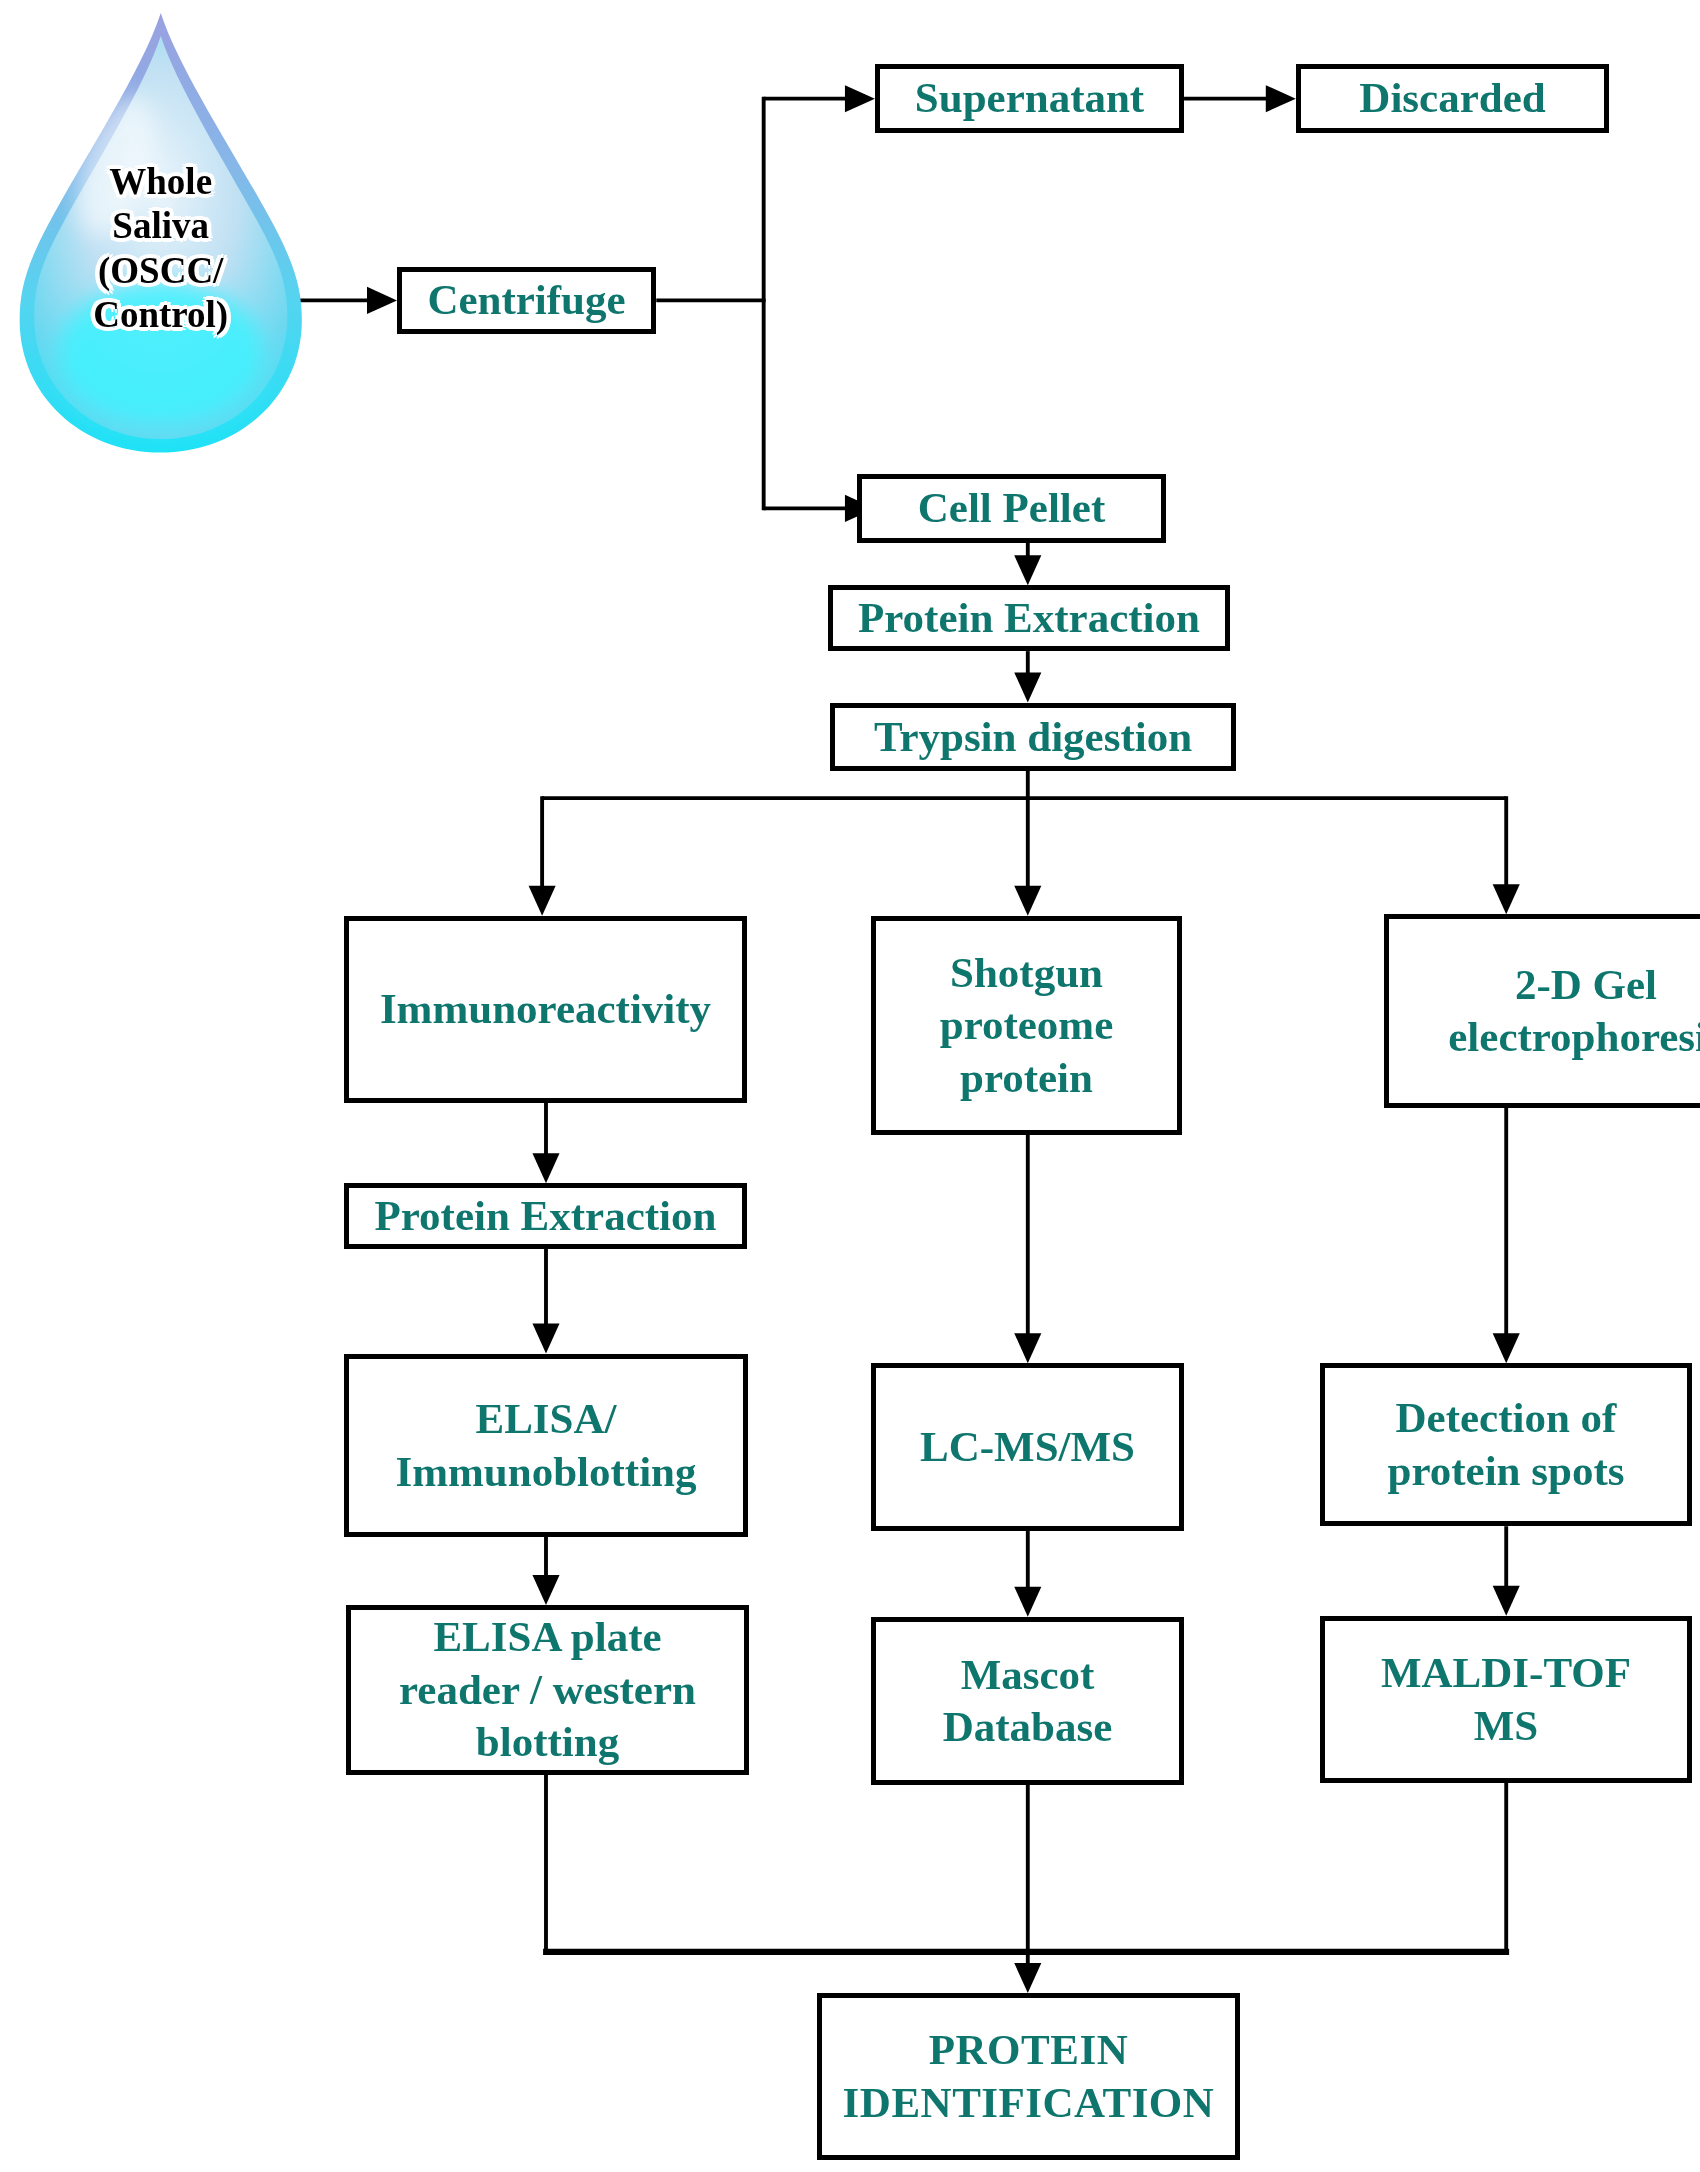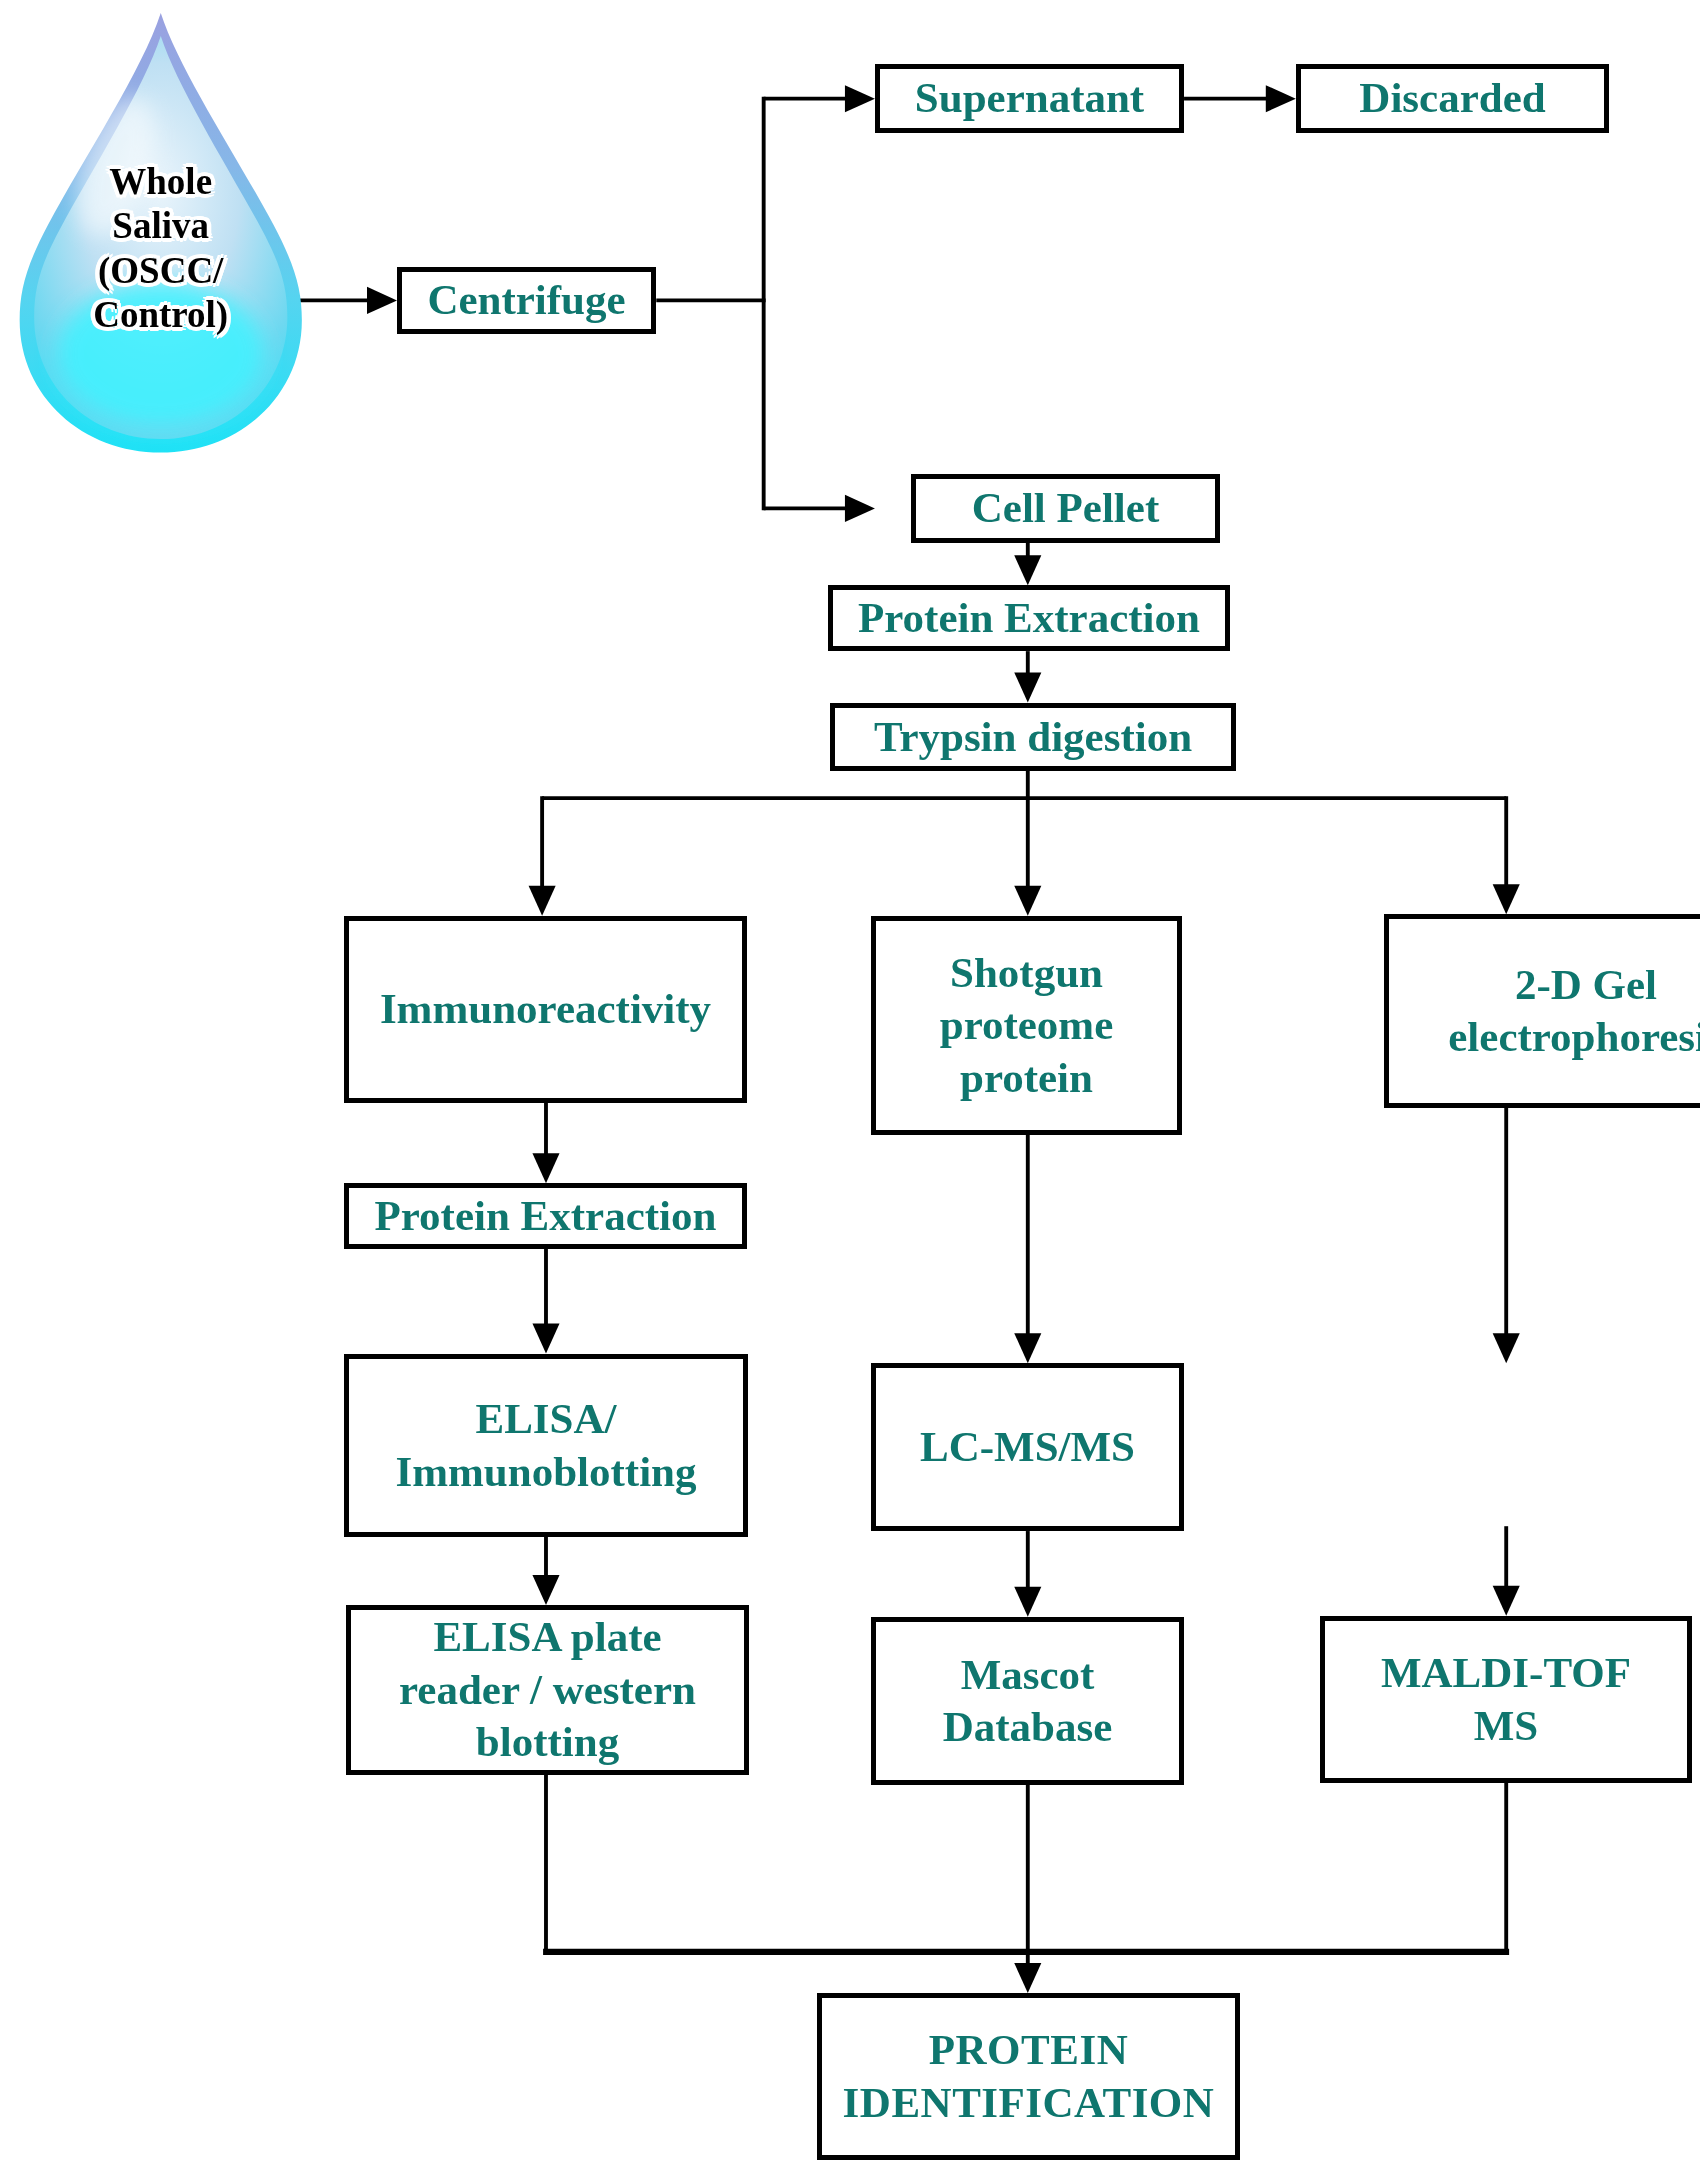--- a/index.html
+++ b/index.html
@@ -103,21 +103,21 @@
   </div>
 
   <div class="node" style="left:875px;top:64px;width:309px;height:69px;">
     <span class="lbl">Supernatant</span>
   </div>
 
   <div class="node" style="left:1296px;top:64px;width:313px;height:69px;">
     <span class="lbl">Discarded</span>
   </div>
 
-  <div class="node" style="left:911px;top:474px;width:309px;height:69px;">
+  <div class="node" style="left:857px;top:474px;width:309px;height:69px;">
     <span class="lbl">Cell Pellet</span>
   </div>
 
   <div class="node" style="left:828px;top:585px;width:402px;height:66px;">
     <span class="lbl">Protein Extraction</span>
   </div>
 
   <div class="node" style="left:830px;top:703px;width:406px;height:68px;">
     <span class="lbl">Trypsin digestion</span>
   </div>
@@ -154,20 +154,24 @@
 
   <div class="node" style="left:871px;top:1363px;width:313px;height:168px;">
     <span class="lbl">LC-MS/MS</span>
   </div>
 
   <div class="node" style="left:871px;top:1617px;width:313px;height:168px;">
     <span class="lbl">Mascot
 Database</span>
   </div>
 
+  <div class="node" style="left:1320px;top:1363px;width:372px;height:163px;">
+    <span class="lbl">Detection of
+protein spots</span>
+  </div>
 
   <div class="node" style="left:1320px;top:1616px;width:372px;height:167px;">
     <span class="lbl">MALDI-TOF
 MS</span>
   </div>
 
   <div class="node" style="left:817px;top:1993px;width:423px;height:167px;">
     <span class="lbl lbl-big">PROTEIN
 IDENTIFICATION</span>
   </div>

